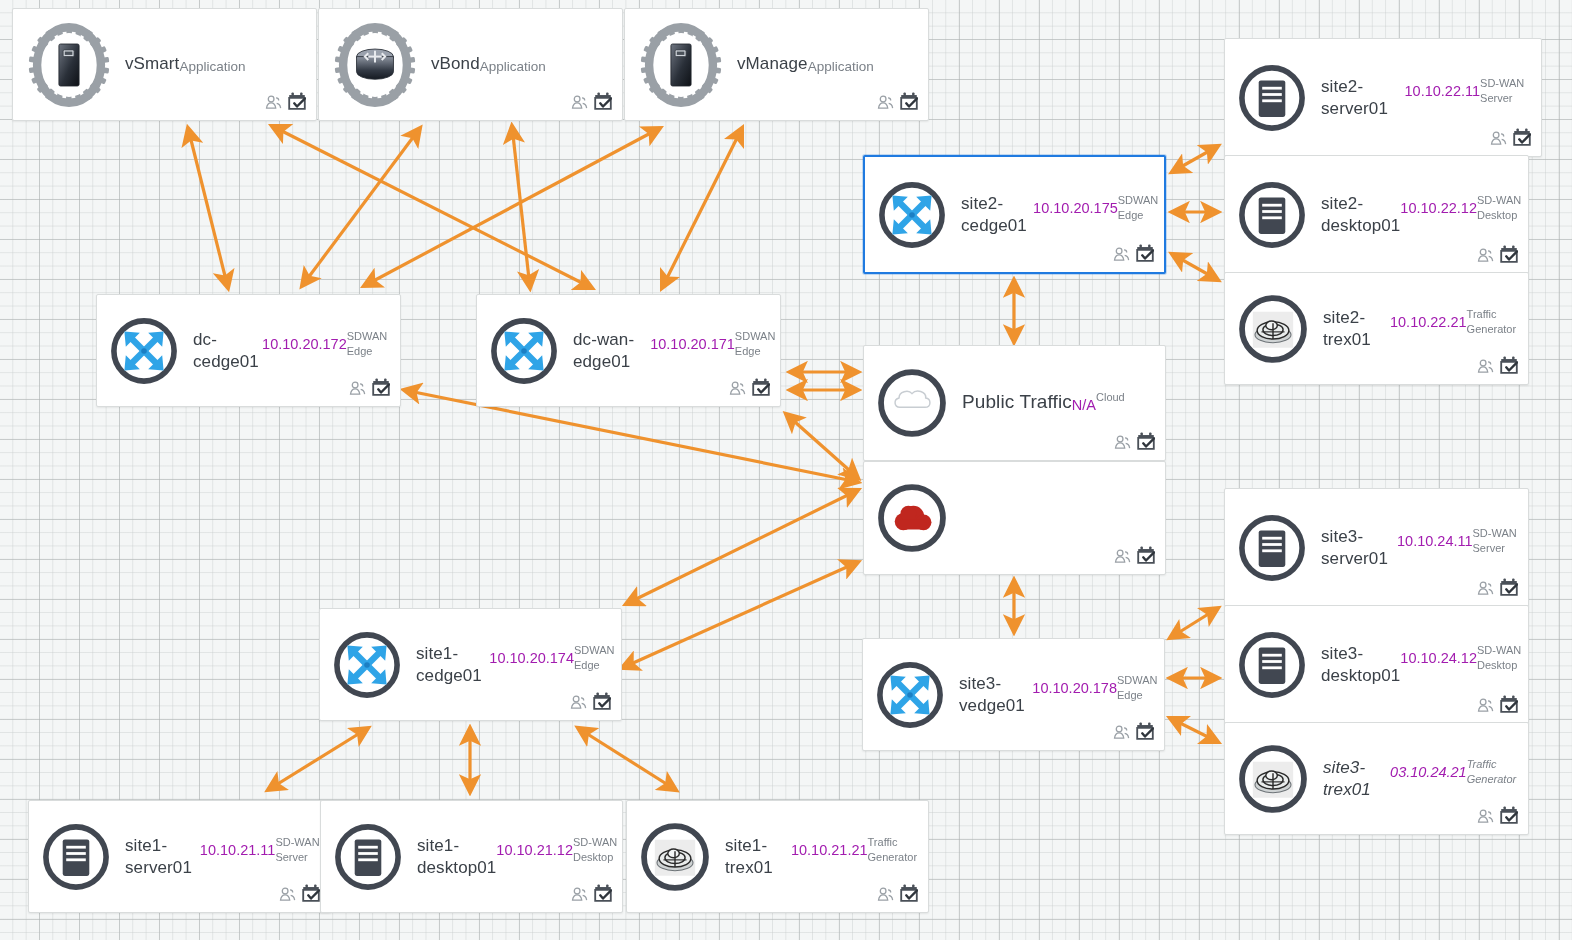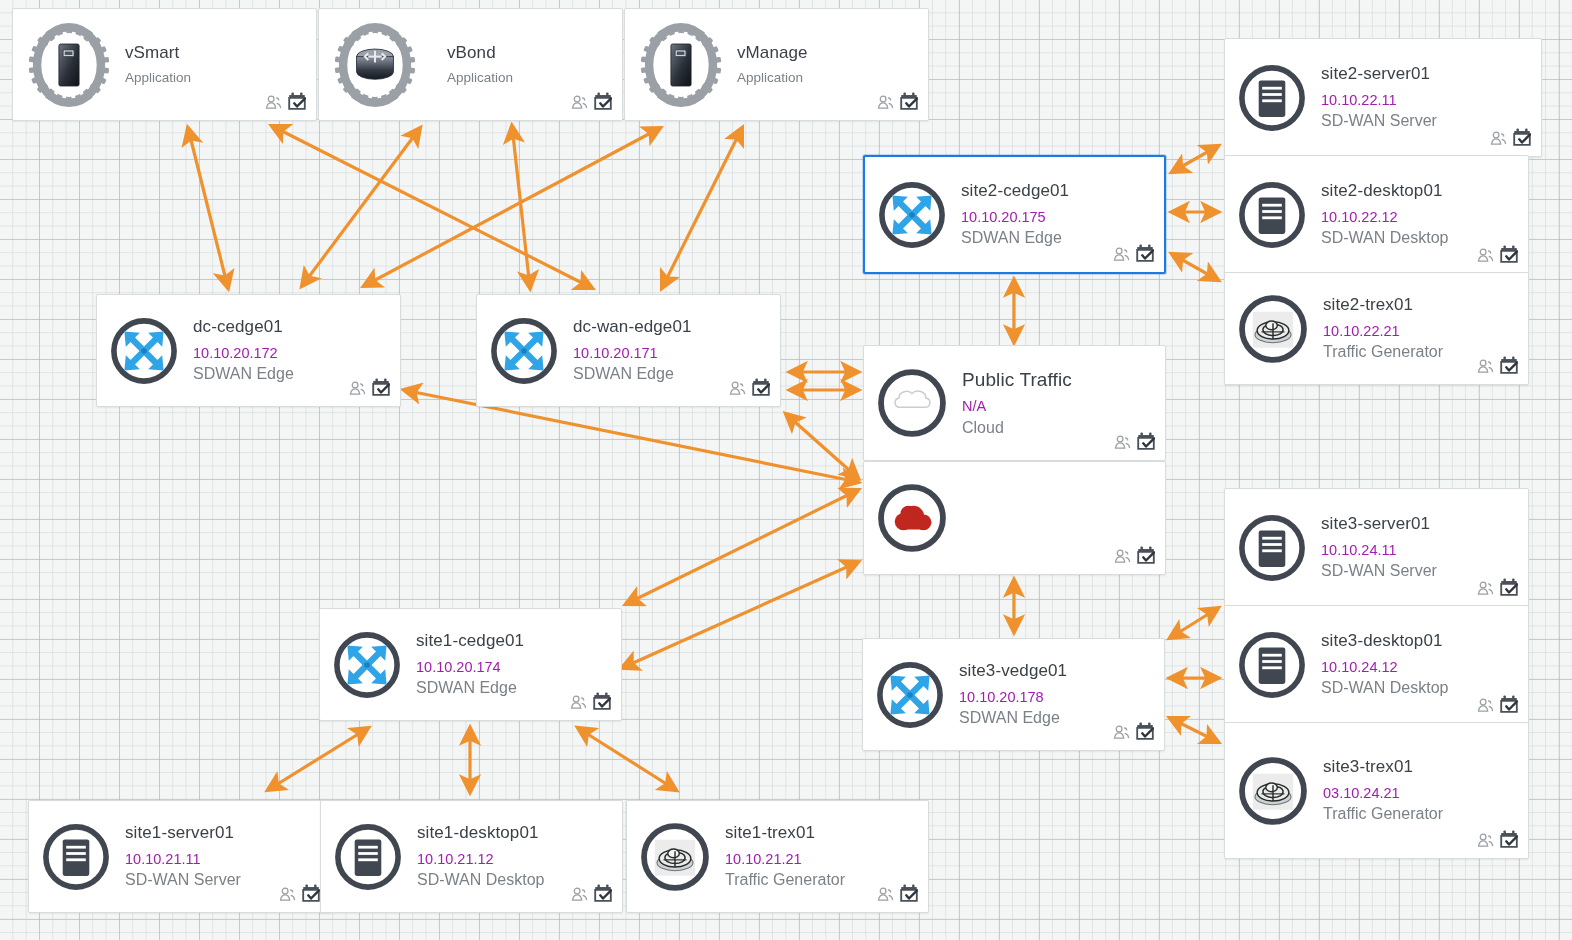--- a/index.html
+++ b/index.html
@@ -23,24 +23,24 @@
 
   .node{
     position:absolute;background:#fff;border:1px solid #d9dcdc;
     box-sizing:border-box;border-radius:2px;
     box-shadow:0 1px 2px rgba(0,0,0,.07);
     display:flex;align-items:center;
   }
   .node.selected{border:2px solid #1f7ae0;box-shadow:0 0 0 1px rgba(31,122,224,.25);}
   .badge{position:absolute;right:8px;bottom:4px;display:flex;align-items:flex-end;gap:3px;}
   .ico-wrap{flex:0 0 auto;display:flex;align-items:center;justify-content:center;}
-  .txt{display:flex;flex-direction:column;justify-content:flex-start;}
+  .txt{display:flex;flex-direction:row;justify-content:flex-start;}
   .nname{font-size:17px;color:#3b4148;font-weight:400;line-height:1.25;letter-spacing:.1px;}
   .nip{font-size:14.5px;color:#a21caf;line-height:1.35;margin-top:6px;}
-  .ntype{font-size:16px;color:#7b8188;line-height:1.35;}
+  .ntype{font-size:11px;color:#7b8188;line-height:1.35;}
   .app .nname{font-size:17px;}
   .app .ntype{font-size:13.5px;color:#7b8188;margin-top:5px;}
   .big .nname{font-size:19px;}
 </style>
 </head>
 <body>
 
 <div id="canvas">
 
   <svg id="links" viewBox="0 0 1572 940" width="1572" height="940">
@@ -134,21 +134,21 @@
             </svg></span>
           <span><svg width="22" height="22" viewBox="0 0 24 24">
               <path d="M3.5,5.5 h17 v3 h-17 z" fill="#4a5058"></path>
               <path d="M3.5,8.5 h17 v12 h-17 z" fill="none" stroke="#4a5058" stroke-width="2"></path>
               <rect x="6" y="2.6" width="2.6" height="4" rx="1" fill="#4a5058"></rect>
               <rect x="15.4" y="2.6" width="2.6" height="4" rx="1" fill="#4a5058"></rect>
               <path d="M9,14.5 L12,18 L20.5,9.5" fill="none" stroke="#2f353c" stroke-width="2.6" stroke-linecap="round" stroke-linejoin="round"></path>
             </svg></span>
         </span>
       </div>
-      <div class="node app " style="left: 318px; top: 8px; width: 305px; height: 113px; gap: 16px;">
+      <div class="node app " style="left: 318px; top: 8px; width: 305px; height: 113px;">
         <span class="ico-wrap" style="margin-left:14px;margin-right:14px;">
           <svg width="84" height="96" viewBox="0 0 100 100">
             <g>
               <rect x="47" y="2" width="6.5" height="13" rx="1.5" fill="#9aa0a6" transform="rotate(0 50 50)"></rect>
               <rect x="47" y="2" width="6.5" height="13" rx="1.5" fill="#9aa0a6" transform="rotate(16.363636363636363 50 50)"></rect>
               <rect x="47" y="2" width="6.5" height="13" rx="1.5" fill="#9aa0a6" transform="rotate(32.72727272727273 50 50)"></rect>
               <rect x="47" y="2" width="6.5" height="13" rx="1.5" fill="#9aa0a6" transform="rotate(49.09090909090909 50 50)"></rect>
               <rect x="47" y="2" width="6.5" height="13" rx="1.5" fill="#9aa0a6" transform="rotate(65.45454545454545 50 50)"></rect>
               <rect x="47" y="2" width="6.5" height="13" rx="1.5" fill="#9aa0a6" transform="rotate(81.81818181818181 50 50)"></rect>
               <rect x="47" y="2" width="6.5" height="13" rx="1.5" fill="#9aa0a6" transform="rotate(98.18181818181819 50 50)"></rect>
@@ -600,21 +600,21 @@
             </svg></span>
           <span><svg width="22" height="22" viewBox="0 0 24 24">
               <path d="M3.5,5.5 h17 v3 h-17 z" fill="#4a5058"></path>
               <path d="M3.5,8.5 h17 v12 h-17 z" fill="none" stroke="#4a5058" stroke-width="2"></path>
               <rect x="6" y="2.6" width="2.6" height="4" rx="1" fill="#4a5058"></rect>
               <rect x="15.4" y="2.6" width="2.6" height="4" rx="1" fill="#4a5058"></rect>
               <path d="M9,14.5 L12,18 L20.5,9.5" fill="none" stroke="#2f353c" stroke-width="2.6" stroke-linecap="round" stroke-linejoin="round"></path>
             </svg></span>
         </span>
       </div>
-      <div class="node " style="left: 1224px; top: 722px; width: 305px; height: 137px;">
+      <div class="node " style="left: 1224px; top: 722px; width: 305px; height: 113px; font-style: italic;">
         <span class="ico-wrap" style="margin-left:12px;margin-right:14px;">
           <svg width="72" height="72" viewBox="0 0 100 100">
             <circle cx="50" cy="50" r="43" fill="#fff" stroke="#414751" stroke-width="8"></circle>
             <rect x="22" y="26" width="56" height="50" fill="#ececec"></rect>
             <g transform="translate(50,52)">
               <ellipse cx="0" cy="6" rx="25" ry="11" fill="#cfd3d4" stroke="#6d7377" stroke-width="1.5"></ellipse>
               <ellipse cx="0" cy="0" rx="22" ry="12" fill="#e9ecec" stroke="#2b2b2b" stroke-width="2"></ellipse>
               <ellipse cx="0" cy="-1" rx="14" ry="8" fill="none" stroke="#2b2b2b" stroke-width="2"></ellipse>
               <ellipse cx="-2" cy="-7" rx="8" ry="6" fill="#f2f4f4" stroke="#2b2b2b" stroke-width="2"></ellipse>
               <line x1="0" y1="-10" x2="0" y2="12" stroke="#2b2b2b" stroke-width="2"></line>

